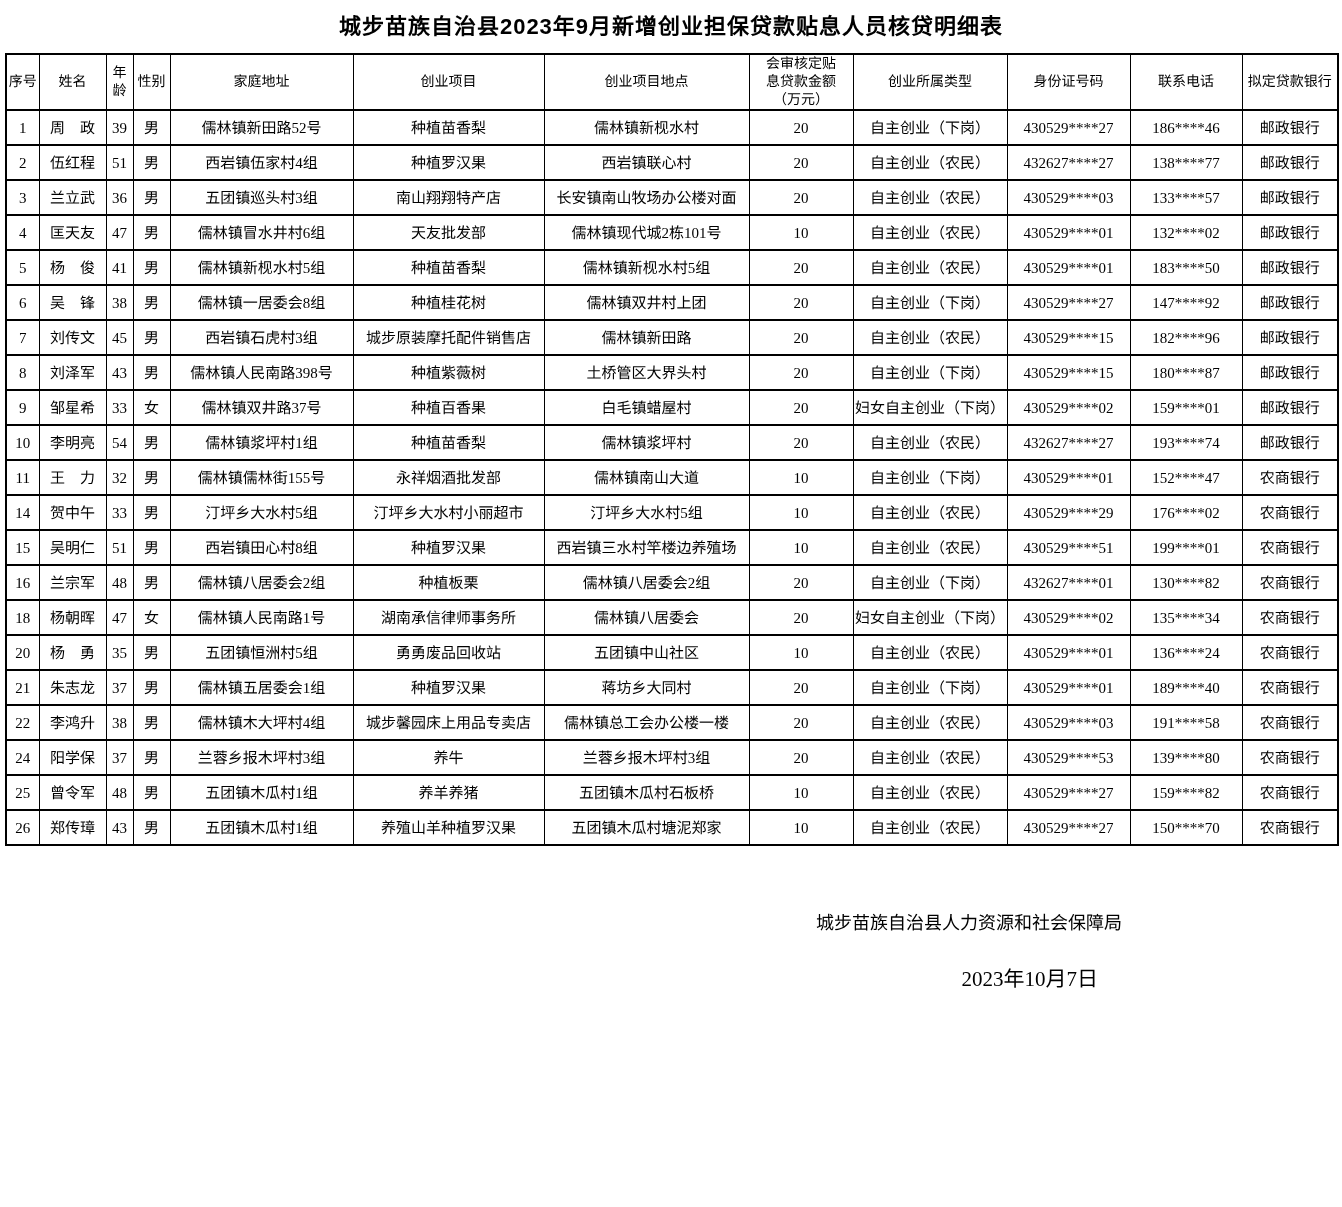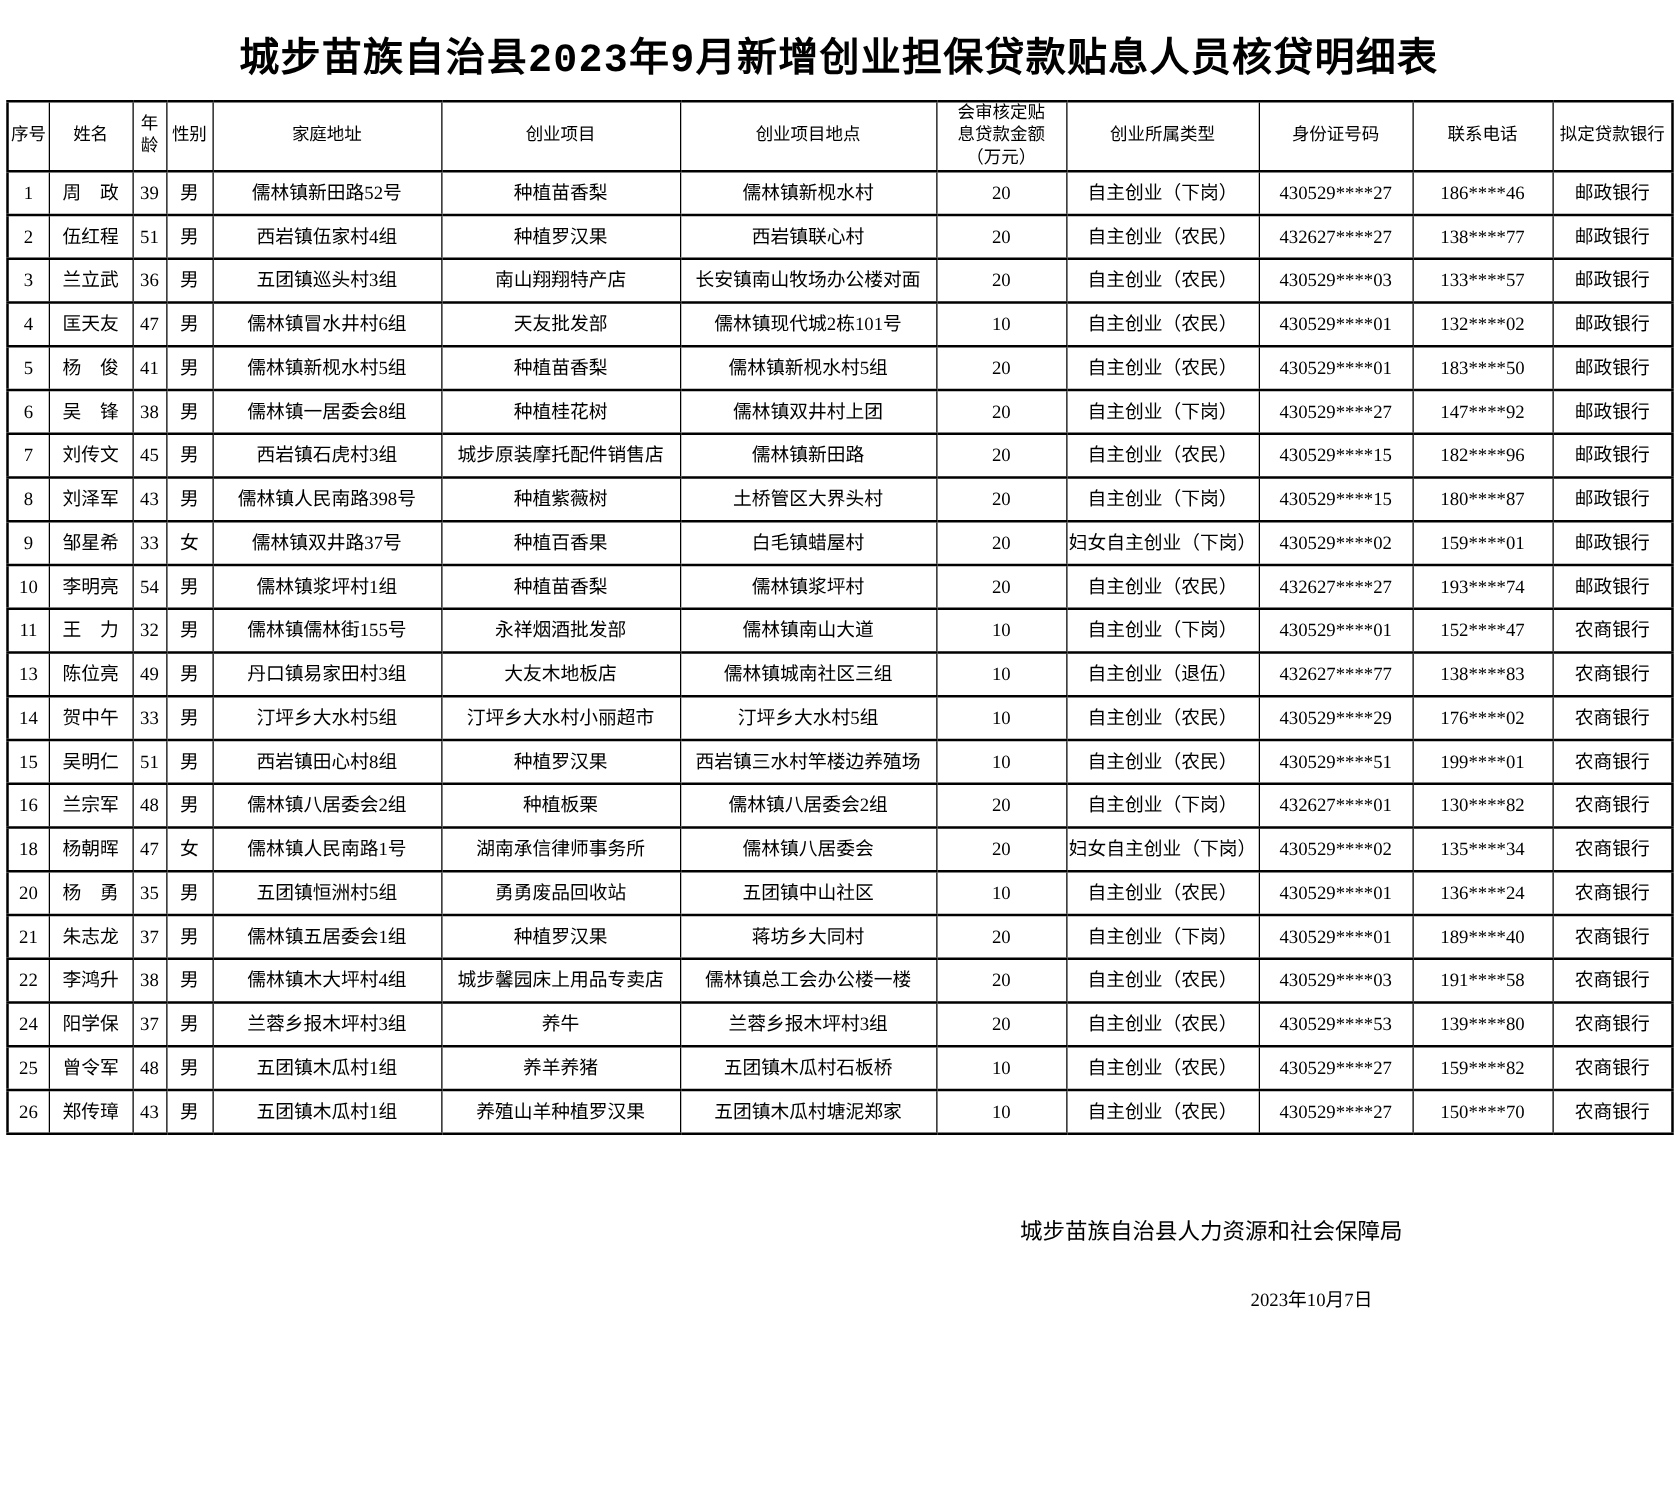--- a/index.html
+++ b/index.html
@@ -10,26 +10,26 @@
     font-family: "Liberation Serif", "DejaVu Serif", serif;
   }
   .page {
     position: relative;
     width: 1342px;
     height: 1207px;
     background: #ffffff;
     overflow: hidden;
   }
   .title {
-    margin: 20px 0 0 0;
+    margin: 8px 0 0 0;
     text-align: center;
-    font-size: 32px;
+    font-size: 22px;
     font-weight: bold;
     letter-spacing: 1px;
-    font-family: Liberation Mono, monospace;
+    font-family: Liberation Sans, sans-serif;
   }
   table.loan-table {
     border-collapse: collapse;
     table-layout: fixed;
     width: 1332px;
     margin: 13px 0 0 5px;
     border: 2px solid #000;
   }
   .loan-table th, .loan-table td {
     border: 1px solid #000;
@@ -57,21 +57,21 @@
   .footer-org {
     text-align: right;
     padding-right: 220px;
     font-size: 18px;
     line-height: 26px;
   }
   .footer-date {
     margin-top: 30px;
     text-align: right;
     padding-right: 244px;
-    font-size: 15px;
+    font-size: 21px;
     line-height: 26px;
   }
 </style>
 </head>
 <body>
 
 <div class="page">
 
   <h1 class="title">城步苗族自治县2023年9月新增创业担保贷款贴息人员核贷明细表</h1>
 
@@ -255,34 +255,20 @@
           <td>儒林镇儒林街155号</td>
           <td>永祥烟酒批发部</td>
           <td>儒林镇南山大道</td>
           <td>10</td>
           <td>自主创业（下岗）</td>
           <td>430529****01</td>
           <td>152****47</td>
           <td>农商银行</td>
         </tr>
         <tr>
-          <td>13</td>
-          <td>陈位亮</td>
-          <td>49</td>
-          <td>男</td>
-          <td>丹口镇易家田村3组</td>
-          <td>大友木地板店</td>
-          <td>儒林镇城南社区三组</td>
-          <td>10</td>
-          <td>自主创业（退伍）</td>
-          <td>432627****77</td>
-          <td>138****83</td>
-          <td>农商银行</td>
-        </tr>
-        <tr>
           <td>14</td>
           <td>贺中午</td>
           <td>33</td>
           <td>男</td>
           <td>汀坪乡大水村5组</td>
           <td>汀坪乡大水村小丽超市</td>
           <td>汀坪乡大水村5组</td>
           <td>10</td>
           <td>自主创业（农民）</td>
           <td>430529****29</td>

